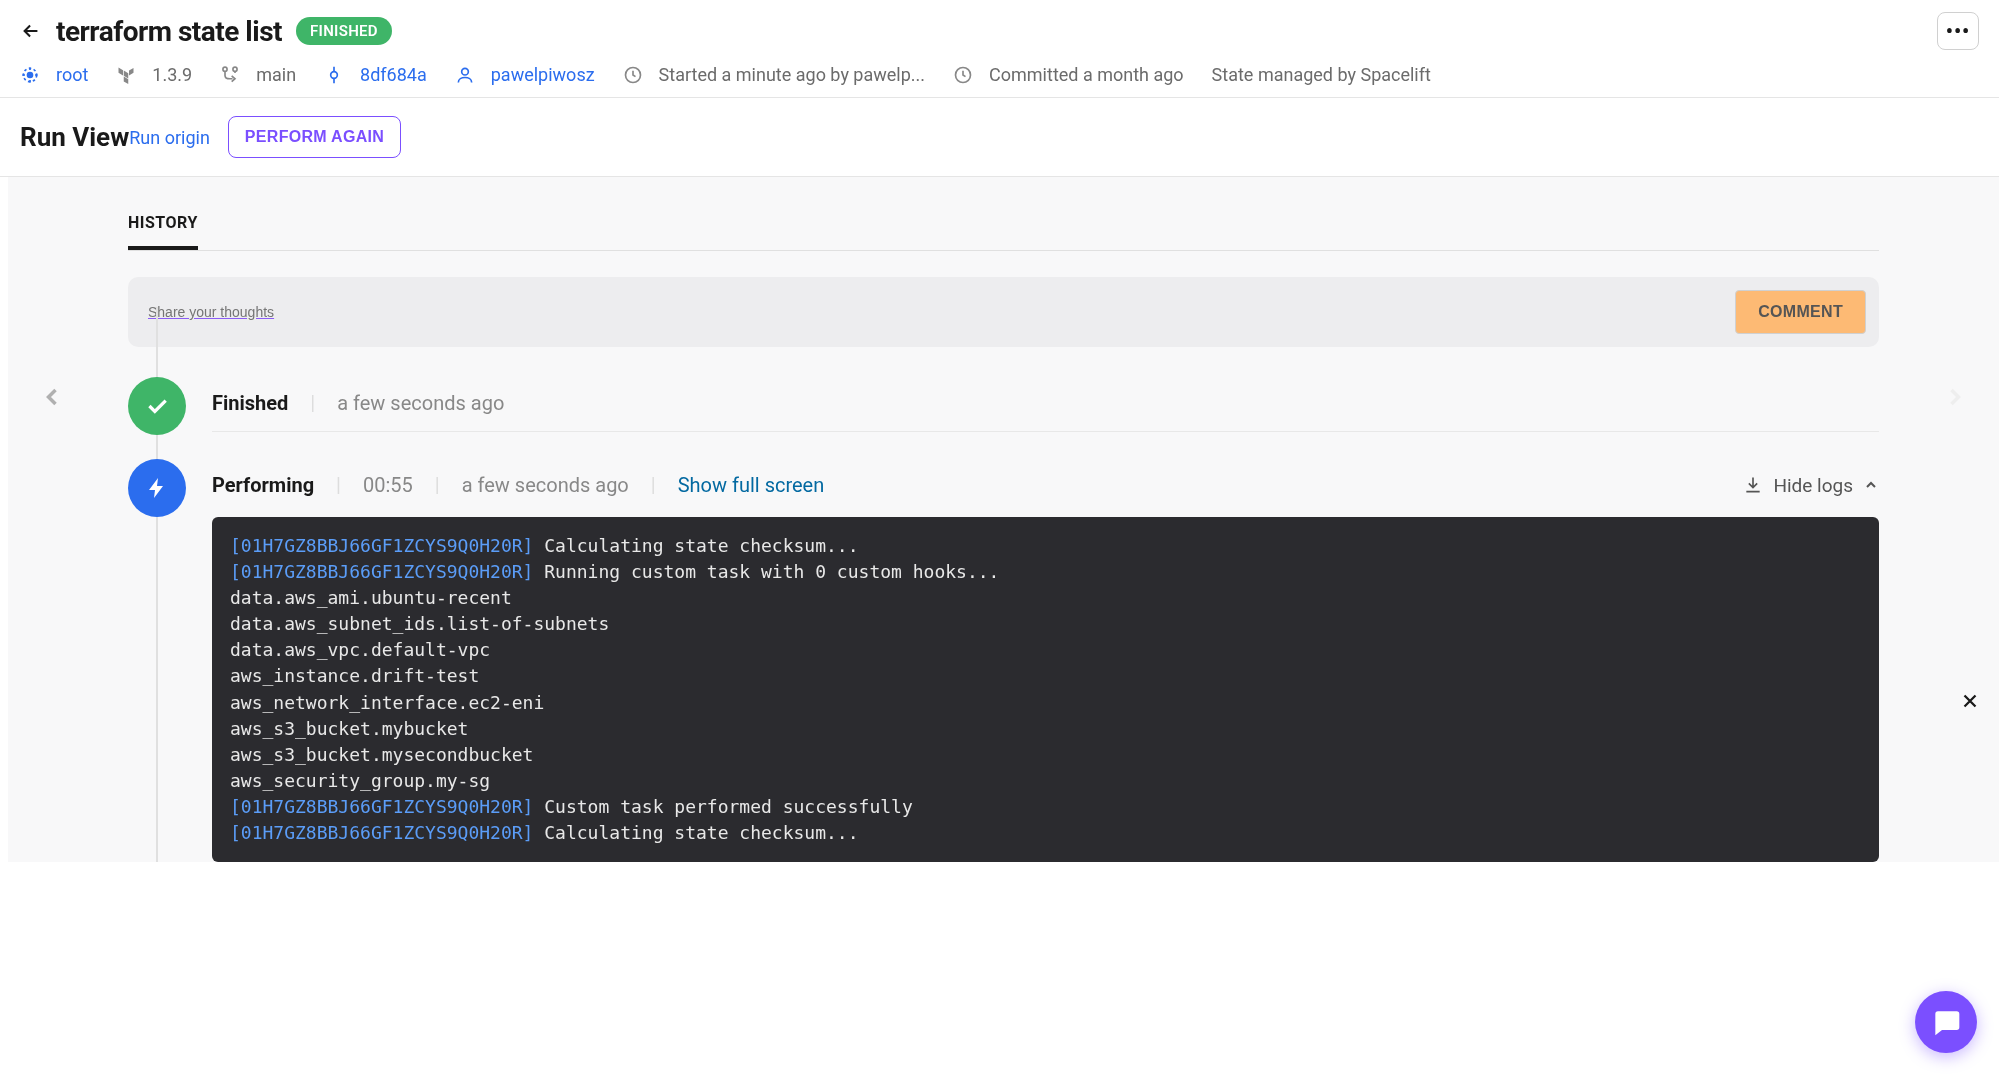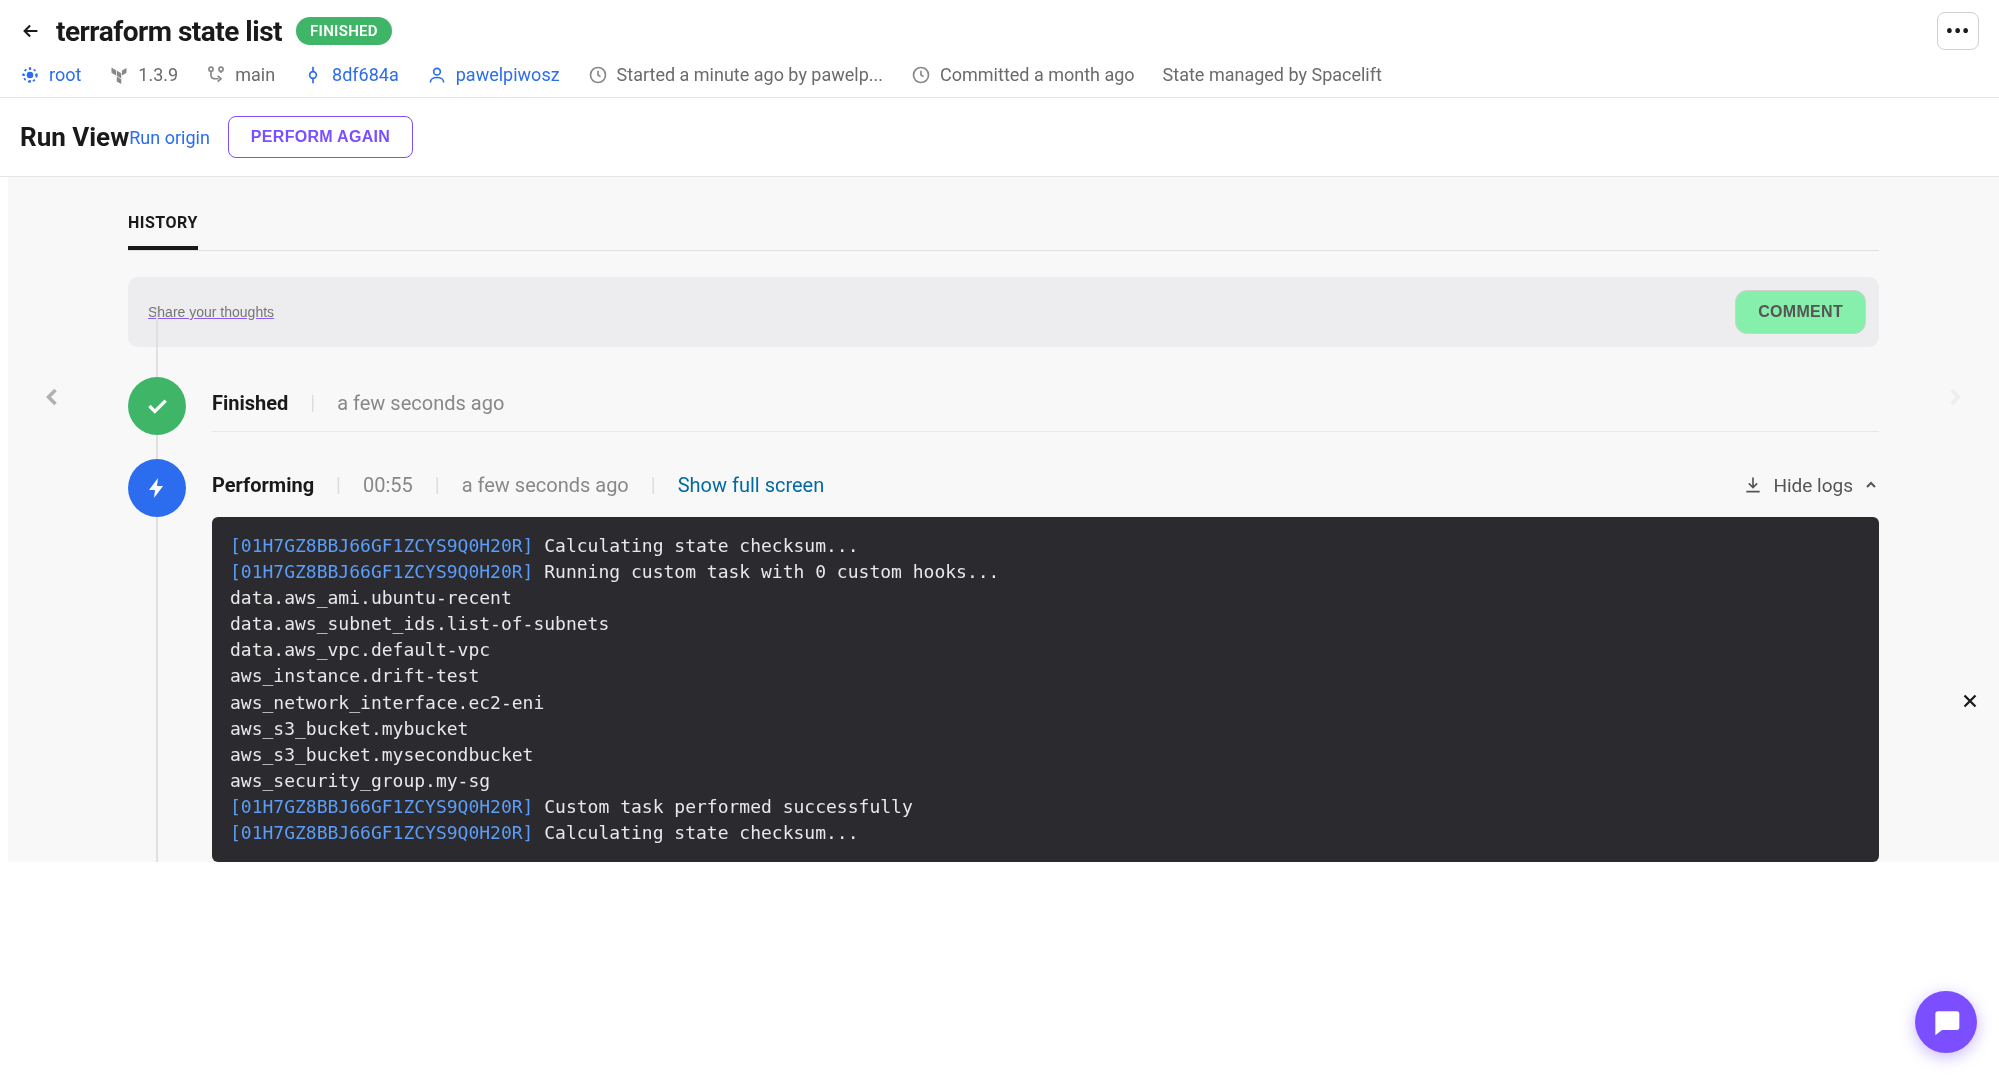--- a/index.html
+++ b/index.html
@@ -6,41 +6,41 @@
     body { font-family: -apple-system, BlinkMacSystemFont, "Segoe UI", Roboto, sans-serif; background: #fff; color: #1a1a1a; }
     
     .header { padding: 12px 20px; border-bottom: 1px solid #e5e5e5; }
     .header-top { display: flex; align-items: center; gap: 14px; margin-bottom: 14px; }
     .back-arrow { font-size: 22px; cursor: pointer; color: #1a1a1a; }
     .title { font-size: 28px; font-weight: 700; letter-spacing: -0.5px; }
     .status-badge { background: #3fb568; color: #fff; font-weight: 600; font-size: 15px; padding: 5px 14px; border-radius: 18px; letter-spacing: 0.3px; }
     .more-btn { margin-left: auto; border: 1px solid #d0d0d0; border-radius: 8px; width: 42px; height: 38px; display: flex; align-items: center; justify-content: center; cursor: pointer; font-size: 20px; font-weight: 700; letter-spacing: 1px; }
     
     .header-meta { display: flex; align-items: center; gap: 28px; font-size: 18px; color: #6b6b6b; flex-wrap: wrap; }
-    .meta-item { display: flex; align-items: center; gap: 9px; }
+    .meta-item { display: flex; align-items: center; gap: 16px; }
     .meta-item.link { color: #2b6dee; cursor: pointer; }
     .meta-icon { display: inline-flex; width: 20px; height: 20px; align-items: center; justify-content: center; }
     
     .subheader { padding: 18px 20px; border-bottom: 1px solid #e5e5e5; display: flex; align-items: center; }
     .subheader-title { font-size: 26px; font-weight: 700; }
     .subheader-actions { display: flex; align-items: center; gap: 18px; }
     .run-origin { color: #2b6dee; font-size: 18px; cursor: pointer; }
-    .perform-again { border: 1.5px solid #7b4fff; color: #7b4fff; background: #fff; font-weight: 700; font-size: 16px; padding: 11px 22px; border-radius: 8px; cursor: pointer; letter-spacing: 0.3px; }
+    .perform-again { border: 1.5px solid #7b4fff; color: #7b4fff; background: #fff; font-weight: 700; font-size: 16px; padding: 11px 16px; border-radius: 8px; cursor: pointer; letter-spacing: 0.3px; }
     
     .content { background: #f8f8f9; min-height: 600px; position: relative; padding: 0 120px; margin-left: 8px; }
     .nav-chevron { position: absolute; top: 200px; font-size: 38px; color: #b0b0b0; cursor: pointer; }
     .nav-chevron.left { left: 30px; }
     .nav-chevron.right { right: 30px; }
     
     .tabs { padding-top: 36px; border-bottom: 1px solid #e0e0e0; }
     .tab { display: inline-block; font-size: 16px; font-weight: 700; letter-spacing: 0.5px; padding-bottom: 14px; border-bottom: 4px solid #1a1a1a; cursor: pointer; }
     
     .comment-box { margin-top: 26px; background: #ededef; border-radius: 10px; padding: 13px 13px 13px 20px; display: flex; align-items: center; justify-content: space-between; }
     .comment-input { border: none; background: transparent; font-size: 14px; color: #8b5cf6; flex: 1; outline: none; text-decoration: underline; }
-    .comment-btn { background: #86efac; border: 1px solid #d0d0d0; border-radius: 12px; padding: 12px 22px; font-weight: 700; font-size: 16px; color: #555; cursor: pointer; letter-spacing: 0.3px; }
+    .comment-btn { background: #fdba74; border: 1px solid #d0d0d0; border-radius: 4px; padding: 12px 22px; font-weight: 700; font-size: 16px; color: #555; cursor: pointer; letter-spacing: 0.3px; }
     
     .timeline { margin-top: 30px; position: relative; }
     .timeline-line { position: absolute; left: 28px; top: -70px; bottom: 0; width: 2px; background: #e0e0e0; z-index: 0; }
     .step { display: flex; gap: 26px; margin-bottom: 24px; position: relative; z-index: 1; align-items: flex-start; }
     .step-icon { width: 58px; height: 58px; border-radius: 30px; display: flex; align-items: center; justify-content: center; flex-shrink: 0; color: #fff; font-size: 24px; position: relative; z-index: 2; }
     .step-icon.green { background: #3fb568; }
     .step-icon.blue { background: #2b6dee; }
     .step-body { flex: 1; padding-top: 14px; }
     .step-header { display: flex; align-items: center; gap: 22px; font-size: 20px; padding-bottom: 16px; border-bottom: 1px solid #e8e8e8; }
     .step-title { font-weight: 700; color: #1a1a1a; }

